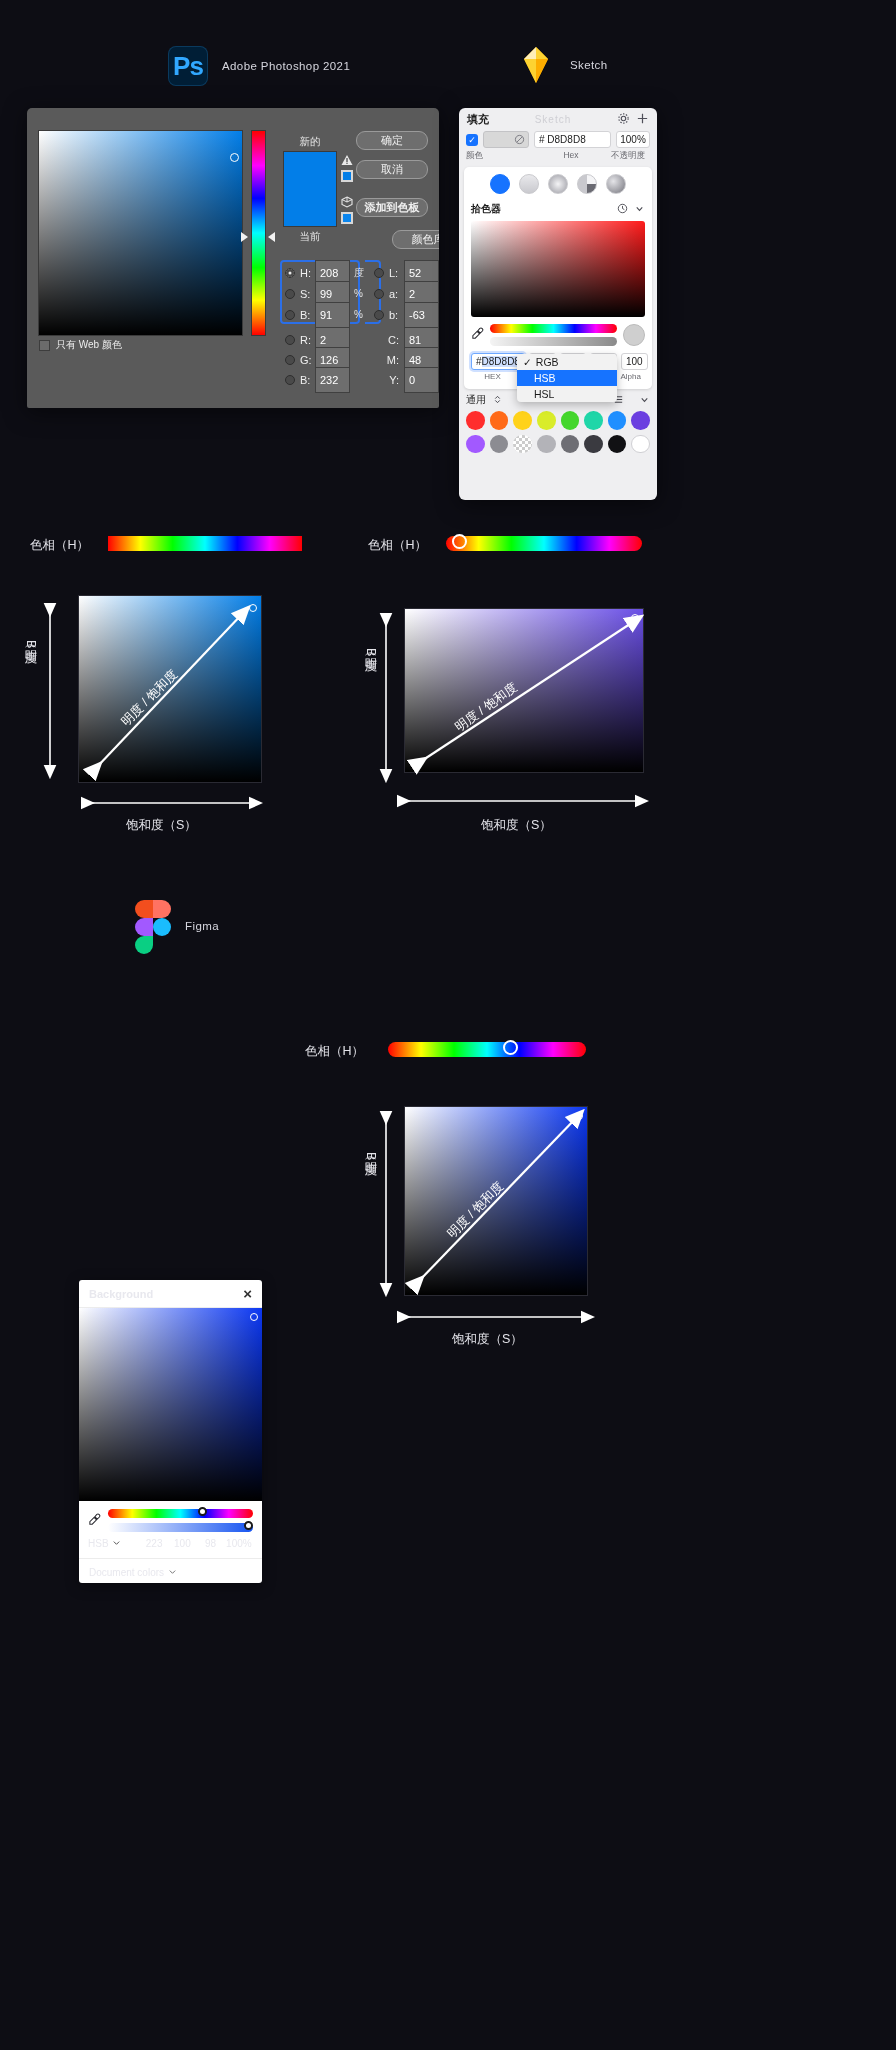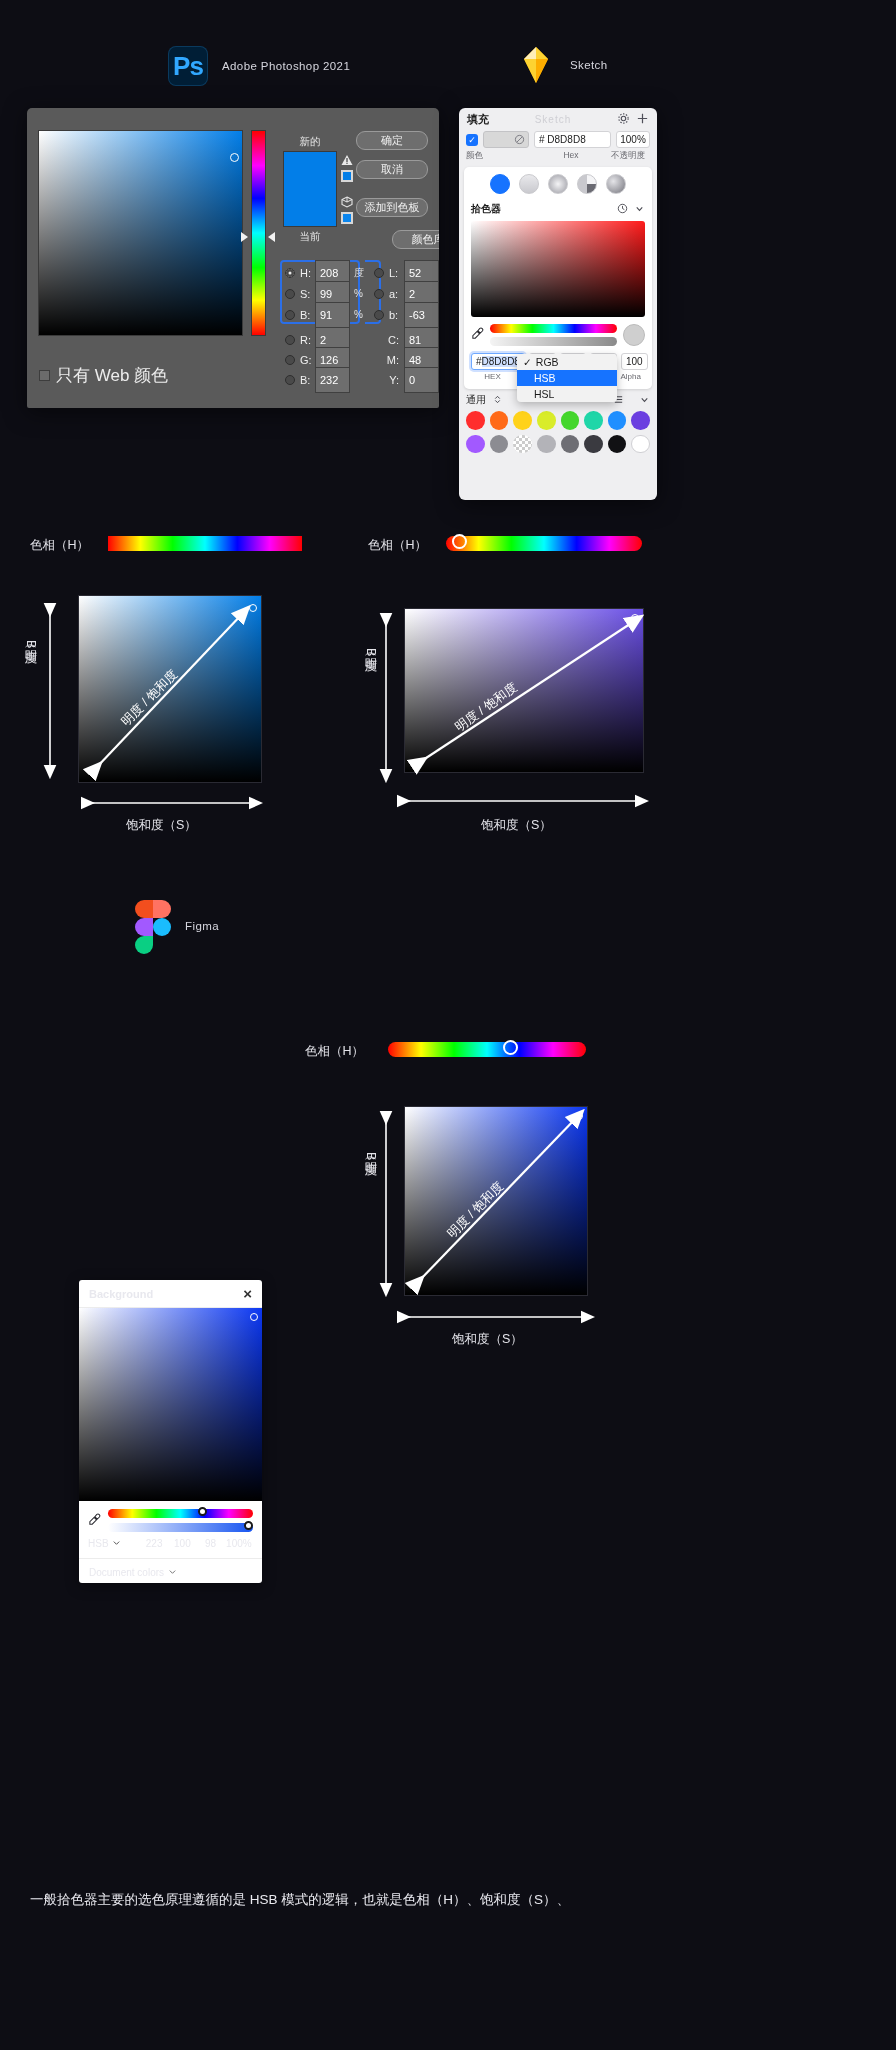--- a/index.html
+++ b/index.html
@@ -91,21 +91,21 @@
   .fld-row { position: absolute; display: flex; align-items: center; height: 15px; font-size: 11px; color: #efefef; }
   .radio { width: 10px; height: 10px; border-radius: 50%; background: #4a4a4a; border: 1px solid #2e2e2e; margin-right: 5px; flex:none; }
   .radio.on { background: #e9e9e9; box-shadow: inset 0 0 0 2.5px #4a4a4a; }
   .fld-lbl { width: 15px; }
   .fld-in {
     width: 35px; height: 26px; background: #6e6e6e; border: 1px solid #404040;
     color: #fff; font-size: 11px; display: flex; align-items: center;
     padding-left: 4px;
   }
   .fld-unit { margin-left: 4px; font-size: 10px; color: #e2e2e2; }
-  #ps-webonly { position: absolute; left: 12px; top: 256px; display: flex; align-items: center; gap: 6px; font-size: 17px; color: #ededed; }
+  #ps-webonly { position: absolute; left: 12px; top: 230px; display: flex; align-items: center; gap: 6px; font-size: 10px; color: #ededed; }
   .chk-empty { width: 11px; height: 11px; background: #6b6b6b; border: 1px solid #3d3d3d; }
 
   
   #sk-panel {
     left: 459px; top: 108px; width: 198px; height: 392px;
     background: #efeff1; border-radius: 6px; overflow: hidden;
     box-shadow: 0 4px 22px #0008; color: #1b1b1b;
   }
   #sk-head { height: 23px; display: flex; align-items: center; padding: 0 8px; gap: 6px; font-size: 11px; font-weight: bold; }
   #sk-watermark { flex: 1; text-align: center; color: #cfcfd4; font-weight: normal; font-size: 10px; letter-spacing: 1px; }
@@ -254,21 +254,21 @@
     </div>
     <div class="mini-ico" style="top:102px;">
       <svg viewBox="0 0 12 12" width="12" height="12">
           <rect x="0" y="0" width="12" height="12" fill="#d8d8d8"></rect>
           <rect x="2" y="2" width="8" height="8" fill="#0b86ee"></rect>
         </svg>
     </div>
 
     <div class="ps-btn" style="top:23px;">确定</div>
     <div class="ps-btn" style="top:52px;">取消</div>
-    <div class="ps-btn" style="top:90px;">添加到色板</div>
+    <div class="ps-btn" style="top:90px;font-weight:bold;">添加到色板</div>
     <div class="ps-btn" style="top:122px;margin-left:36px;">颜色库</div>
 
     <div id="ps-hsb-box"></div>
     <div id="ps-lab-box"></div>
 
     <div class="fld-row" style="left:258px; top:157px;">
       <span class="radio on"></span>
       <span class="fld-lbl">H:</span>
       <span class="fld-in">208</span>
       <span class="fld-unit">度</span>
@@ -595,14 +595,13 @@
   <line x1="386" y1="620" x2="386" y2="776" stroke="#fff" stroke-width="1.6" marker-start="url(#ah2)" marker-end="url(#ah)"></line>
   <line x1="404" y1="801" x2="642" y2="801" stroke="#fff" stroke-width="1.6" marker-start="url(#ah2)" marker-end="url(#ah)"></line>
   <line x1="420" y1="762" x2="636" y2="620" stroke="#fff" stroke-width="2.2" marker-start="url(#ah2)" marker-end="url(#ah)"></line>
 
   <line x1="386" y1="1118" x2="386" y2="1290" stroke="#fff" stroke-width="1.6" marker-start="url(#ah2)" marker-end="url(#ah)"></line>
   <line x1="404" y1="1317" x2="588" y2="1317" stroke="#fff" stroke-width="1.6" marker-start="url(#ah2)" marker-end="url(#ah)"></line>
   <line x1="418" y1="1282" x2="578" y2="1116" stroke="#fff" stroke-width="2.2" marker-start="url(#ah2)" marker-end="url(#ah)"></line>
 </svg>
 
 <div id="caption">
-  <div>一般拾色器主要的选色原理遵循的是 HSB 模式的逻辑，也就是色相（H）、饱和度（S）、</div>
 </div>
 
 </body></html>

